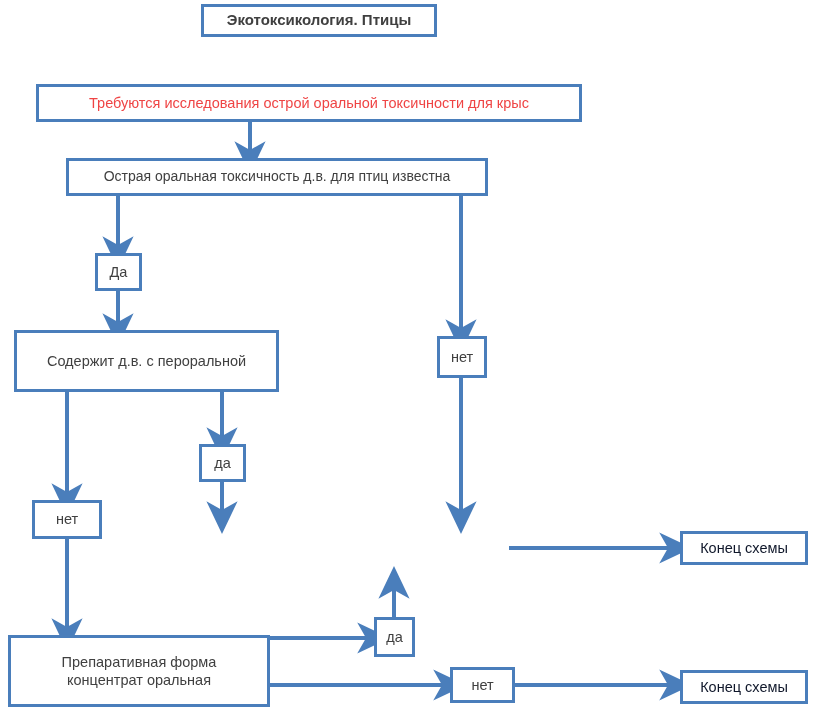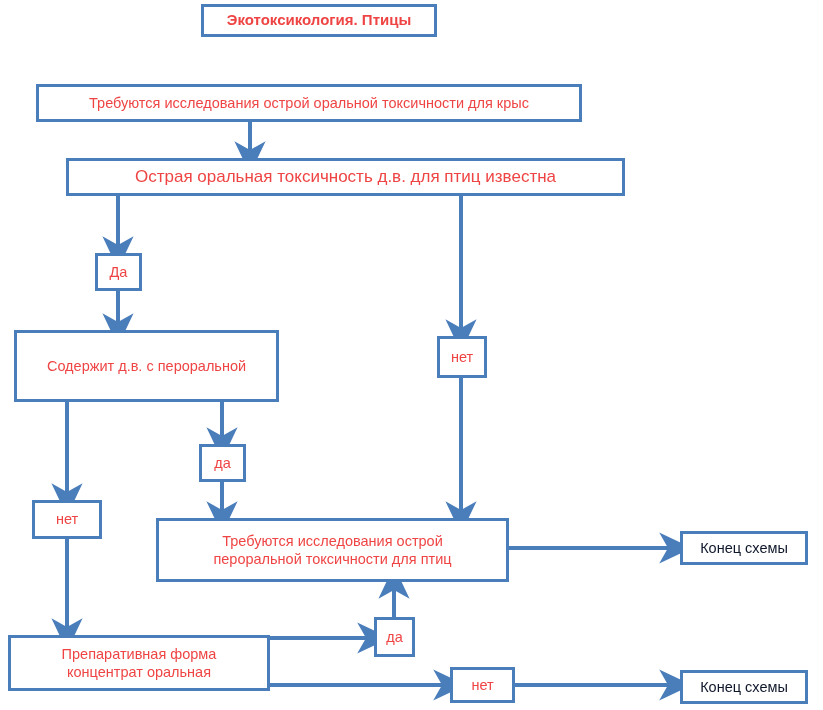--- a/index.html
+++ b/index.html
@@ -17,21 +17,21 @@
     border:3px solid #4a7ebb;
     background:#ffffff;
     display:flex;
     align-items:center;
     justify-content:center;
     text-align:center;
     line-height:1.25;
     z-index:3;
   }
   .node span{display:block;padding:0 6px;}
-  .t-black{color:#ef4444;}
+  .t-black{color:#404040;}
   .t-red{color:#ef4444;}
   .t-green{color:#0f172a;}
   .bold{font-weight:bold;}
   svg.links{position:absolute;left:0;top:0;width:823px;height:710px;z-index:1;overflow:visible;}
   sub{font-size:0.72em;vertical-align:baseline;position:relative;bottom:-0.28em;}
 </style>
 </head>
 <body>
 
 <div id="canvas">
@@ -61,54 +61,50 @@
   </svg>
 
   <div class="node" style="left:201px;top:4px;width:236px;height:33px;font-size:15px;">
     <span class="t-black bold">Экотоксикология. Птицы</span>
   </div>
 
   <div class="node" style="left:36px;top:84px;width:546px;height:38px;font-size:14.5px;">
     <span class="t-red">Требуются исследования острой оральной токсичности для крыс</span>
   </div>
 
-  <div class="node" style="left:66px;top:158px;width:559px;height:38px;font-size:17px;">
+  <div class="node" style="left:66px;top:158px;width:422px;height:38px;font-size:14px;">
     <span class="t-black">Острая оральная токсичность д.в. для птиц известна</span>
   </div>
 
   <div class="node" style="left:95px;top:253px;width:47px;height:38px;font-size:14.5px;">
     <span class="t-black">Да</span>
   </div>
 
   <div class="node" style="left:437px;top:336px;width:50px;height:42px;font-size:14.5px;">
     <span class="t-black">нет</span>
   </div>
 
-  <div class="node" style="left:14px;top:330px;width:265px;height:72px;font-size:14.5px;flex-direction:column;">
+  <div class="node" style="left:14px;top:330px;width:265px;height:62px;font-size:14.5px;flex-direction:column;">
     <span class="t-black">Содержит д.в. с  пероральной</span>
   </div>
 
   <div class="node" style="left:199px;top:444px;width:47px;height:38px;font-size:14.5px;">
     <span class="t-black">да</span>
   </div>
 
   <div class="node" style="left:32px;top:500px;width:70px;height:39px;font-size:14.5px;">
     <span class="t-black">нет</span>
   </div>
 
-  <div class="node" style="left:156px;top:518px;width:353px;height:64px;font-size:14.5px;flex-direction:column;">
-    <span class="t-red">Требуются исследования острой</span>
-    <span class="t-red">пероральной токсичности для птиц</span>
-  </div>
 
   <div class="node" style="left:680px;top:531px;width:128px;height:34px;font-size:14.5px;">
     <span class="t-green">Конец схемы</span>
   </div>
 
-  <div class="node" style="left:8px;top:635px;width:262px;height:56px;font-size:14.5px;flex-direction:column;">
+  <div class="node" style="left:8px;top:635px;width:262px;height:72px;font-size:14.5px;flex-direction:column;">
     <span class="t-black">Препаративная форма</span>
     <span class="t-black">концентрат оральная</span>
   </div>
 
   <div class="node" style="left:374px;top:617px;width:41px;height:40px;font-size:14.5px;">
     <span class="t-black">да</span>
   </div>
 
   <div class="node" style="left:450px;top:667px;width:65px;height:36px;font-size:14.5px;">
     <span class="t-black">нет</span>

